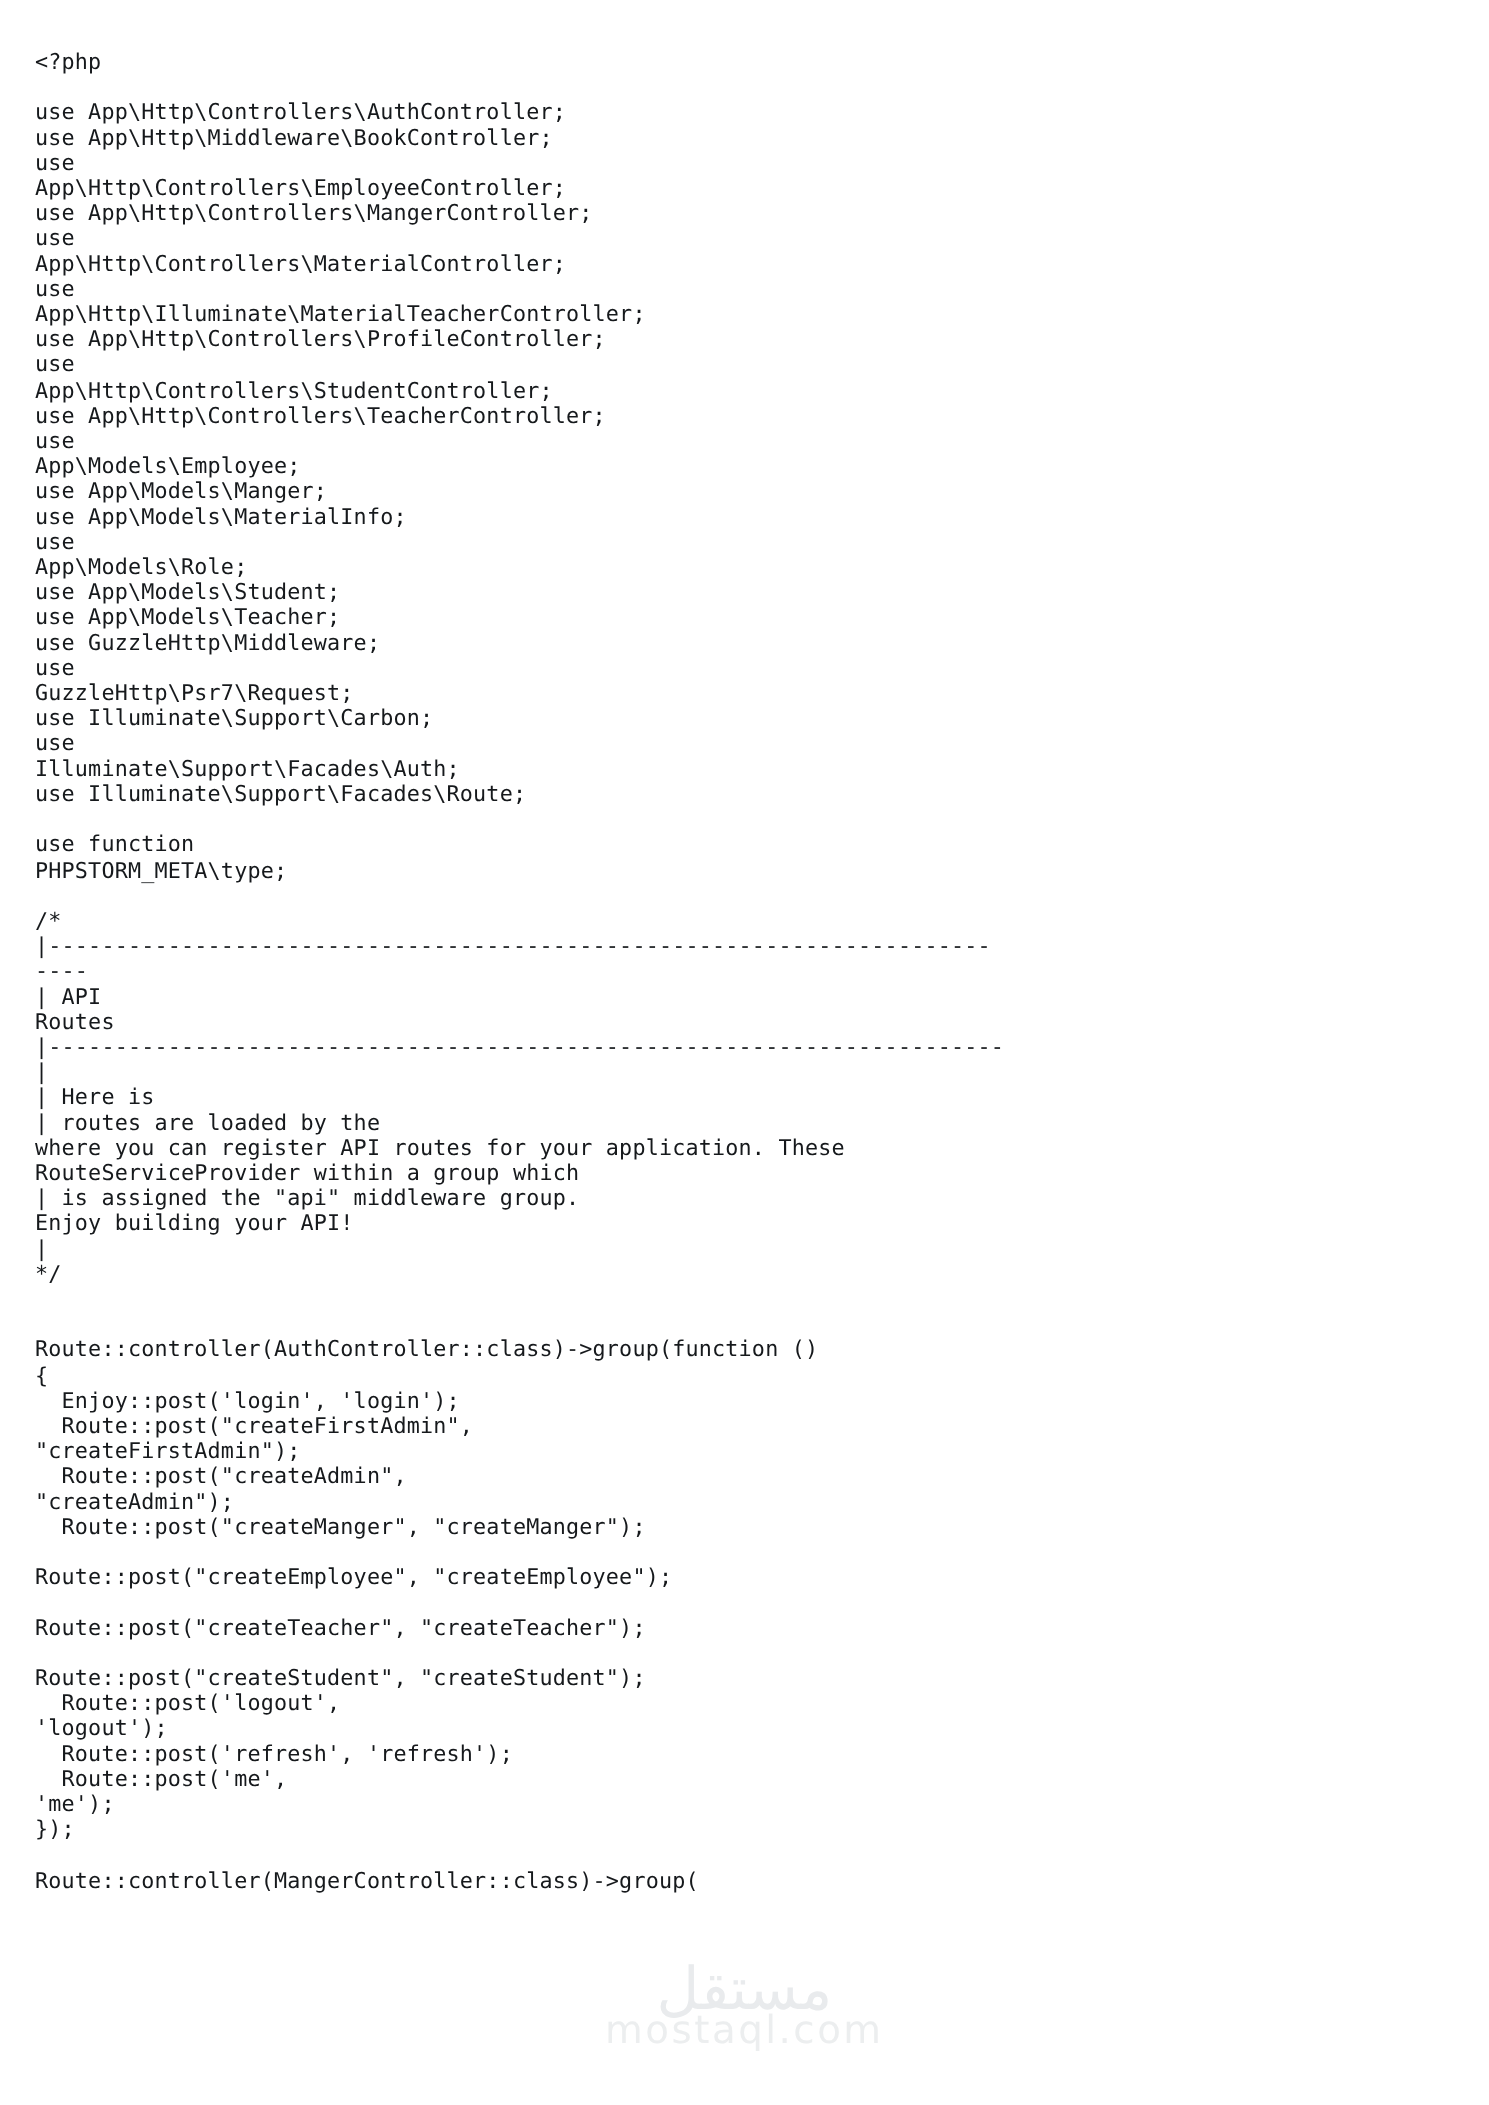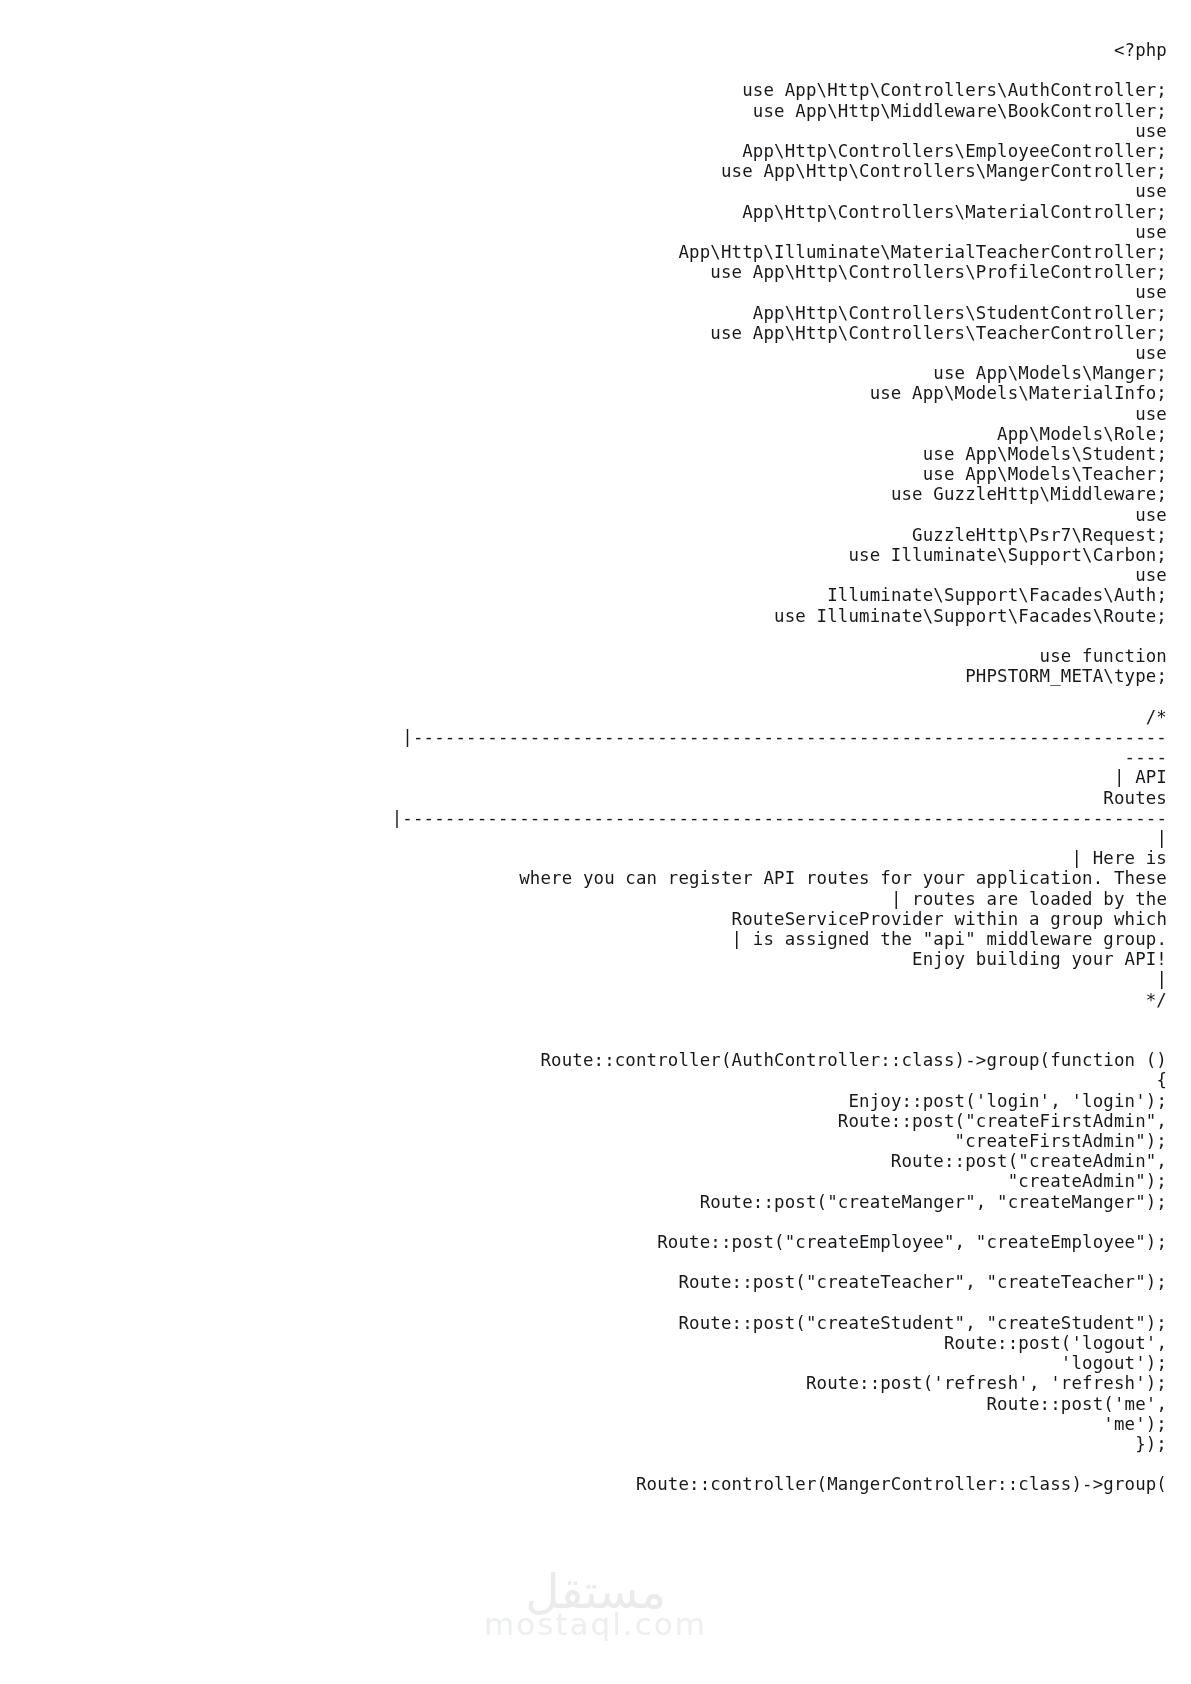--- a/index.html
+++ b/index.html
@@ -58,21 +58,20 @@
 
   
   .code-body {
     position: absolute;
     left: 0;
     top: 0;
     width: 1191px;
     padding: 40px 24px 0 28px;
     box-sizing: border-box;
     z-index: 1;
-    text-align: right;
   }
 
   .code-line {
     font-family: "DejaVu Sans Mono", "Liberation Mono", monospace;
     font-size: 17.4px;
     line-height: 20.2px;
     color: #16191c;
     white-space: pre;
     letter-spacing: 0.15px;
     min-height: 20.2px;
@@ -102,20 +101,21 @@
       <div class="code-line">use App\Http\Controllers\MangerController;</div>
       <div class="code-line">use</div>
       <div class="code-line">App\Http\Controllers\MaterialController;</div>
       <div class="code-line">use</div>
       <div class="code-line">App\Http\Illuminate\MaterialTeacherController;</div>
       <div class="code-line">use App\Http\Controllers\ProfileController;</div>
       <div class="code-line">use</div>
       <div class="code-line">App\Http\Controllers\StudentController;</div>
       <div class="code-line">use App\Http\Controllers\TeacherController;</div>
       <div class="code-line">use</div>
+      <div class="code-line">App\Models\Employee;</div>
       <div class="code-line">use App\Models\Manger;</div>
       <div class="code-line">use App\Models\MaterialInfo;</div>
       <div class="code-line">use</div>
       <div class="code-line">App\Models\Role;</div>
       <div class="code-line">use App\Models\Student;</div>
       <div class="code-line">use App\Models\Teacher;</div>
       <div class="code-line">use GuzzleHttp\Middleware;</div>
       <div class="code-line">use</div>
       <div class="code-line">GuzzleHttp\Psr7\Request;</div>
       <div class="code-line">use Illuminate\Support\Carbon;</div>
@@ -127,22 +127,22 @@
       <div class="code-line">PHPSTORM_META\type;</div>
       <div class="code-line blank">&nbsp;</div>
       <div class="code-line">/*</div>
       <div class="code-line">|-----------------------------------------------------------------------</div>
       <div class="code-line">----</div>
       <div class="code-line">| API</div>
       <div class="code-line">Routes</div>
       <div class="code-line">|------------------------------------------------------------------------</div>
       <div class="code-line">|</div>
       <div class="code-line">| Here is</div>
+      <div class="code-line">| routes are loaded by the</div>
       <div class="code-line">where you can register API routes for your application. These</div>
-      <div class="code-line">| routes are loaded by the</div>
       <div class="code-line">RouteServiceProvider within a group which</div>
       <div class="code-line">| is assigned the "api" middleware group.</div>
       <div class="code-line">Enjoy building your API!</div>
       <div class="code-line">|</div>
       <div class="code-line">*/</div>
       <div class="code-line blank">&nbsp;</div>
       <div class="code-line blank">&nbsp;</div>
       <div class="code-line">Route::controller(AuthController::class)-&gt;group(function ()</div>
       <div class="code-line">{</div>
       <div class="code-line">  Enjoy::post('login', 'login');</div>

